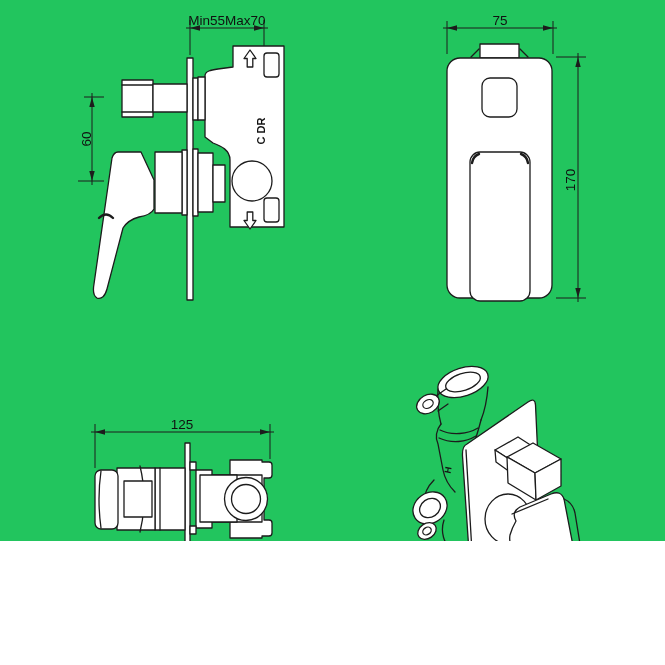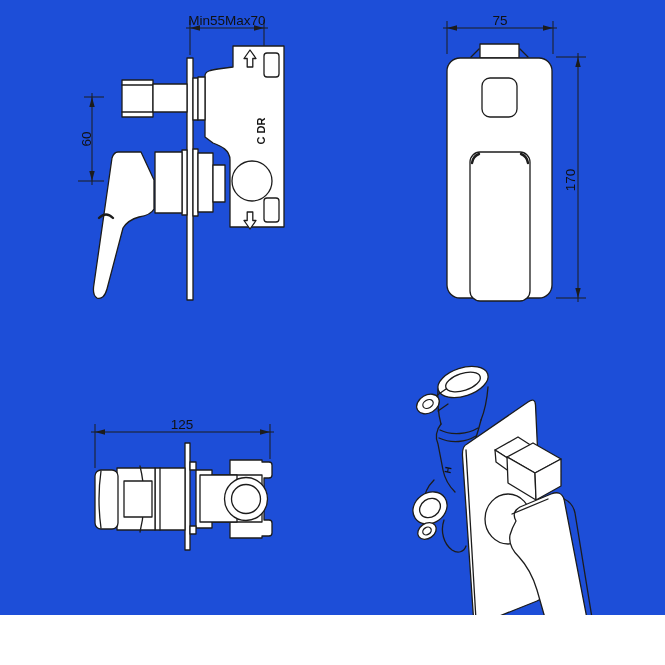--- a/index.html
+++ b/index.html
@@ -1,16 +1,16 @@
 <!DOCTYPE html>
 <html><head>
 <meta charset="utf-8">
 <style>
   html,body{margin:0;padding:0;background:#ffffff;}
-  #canvas{position:relative;width:665px;height:615px;background:#1d4ed8;overflow:hidden;
+  #canvas{position:relative;width:665px;height:541px;background:#22c55e;overflow:hidden;
           font-family:"Liberation Sans", sans-serif;}
   svg{position:absolute;left:0;top:0;}
   .ln{fill:none;stroke:#1c1c1c;stroke-width:1.3;stroke-linejoin:round;stroke-linecap:round;}
   .lnw{fill:#ffffff;stroke:#1c1c1c;stroke-width:1.3;stroke-linejoin:round;}
   .dim{fill:none;stroke:#1c1c1c;stroke-width:1;}
   .ah{fill:#1c1c1c;stroke:none;}
   .dtx{font-family:"Liberation Sans", sans-serif;font-size:13.5px;fill:#111111;}
   .mtx{font-family:"Liberation Sans", sans-serif;font-size:11px;font-weight:bold;fill:#111111;}
   .htx{font-family:"Liberation Sans", sans-serif;font-size:9px;font-weight:bold;fill:#111111;}
   .thick{fill:none;stroke:#1c1c1c;stroke-width:2.4;stroke-linecap:round;}

